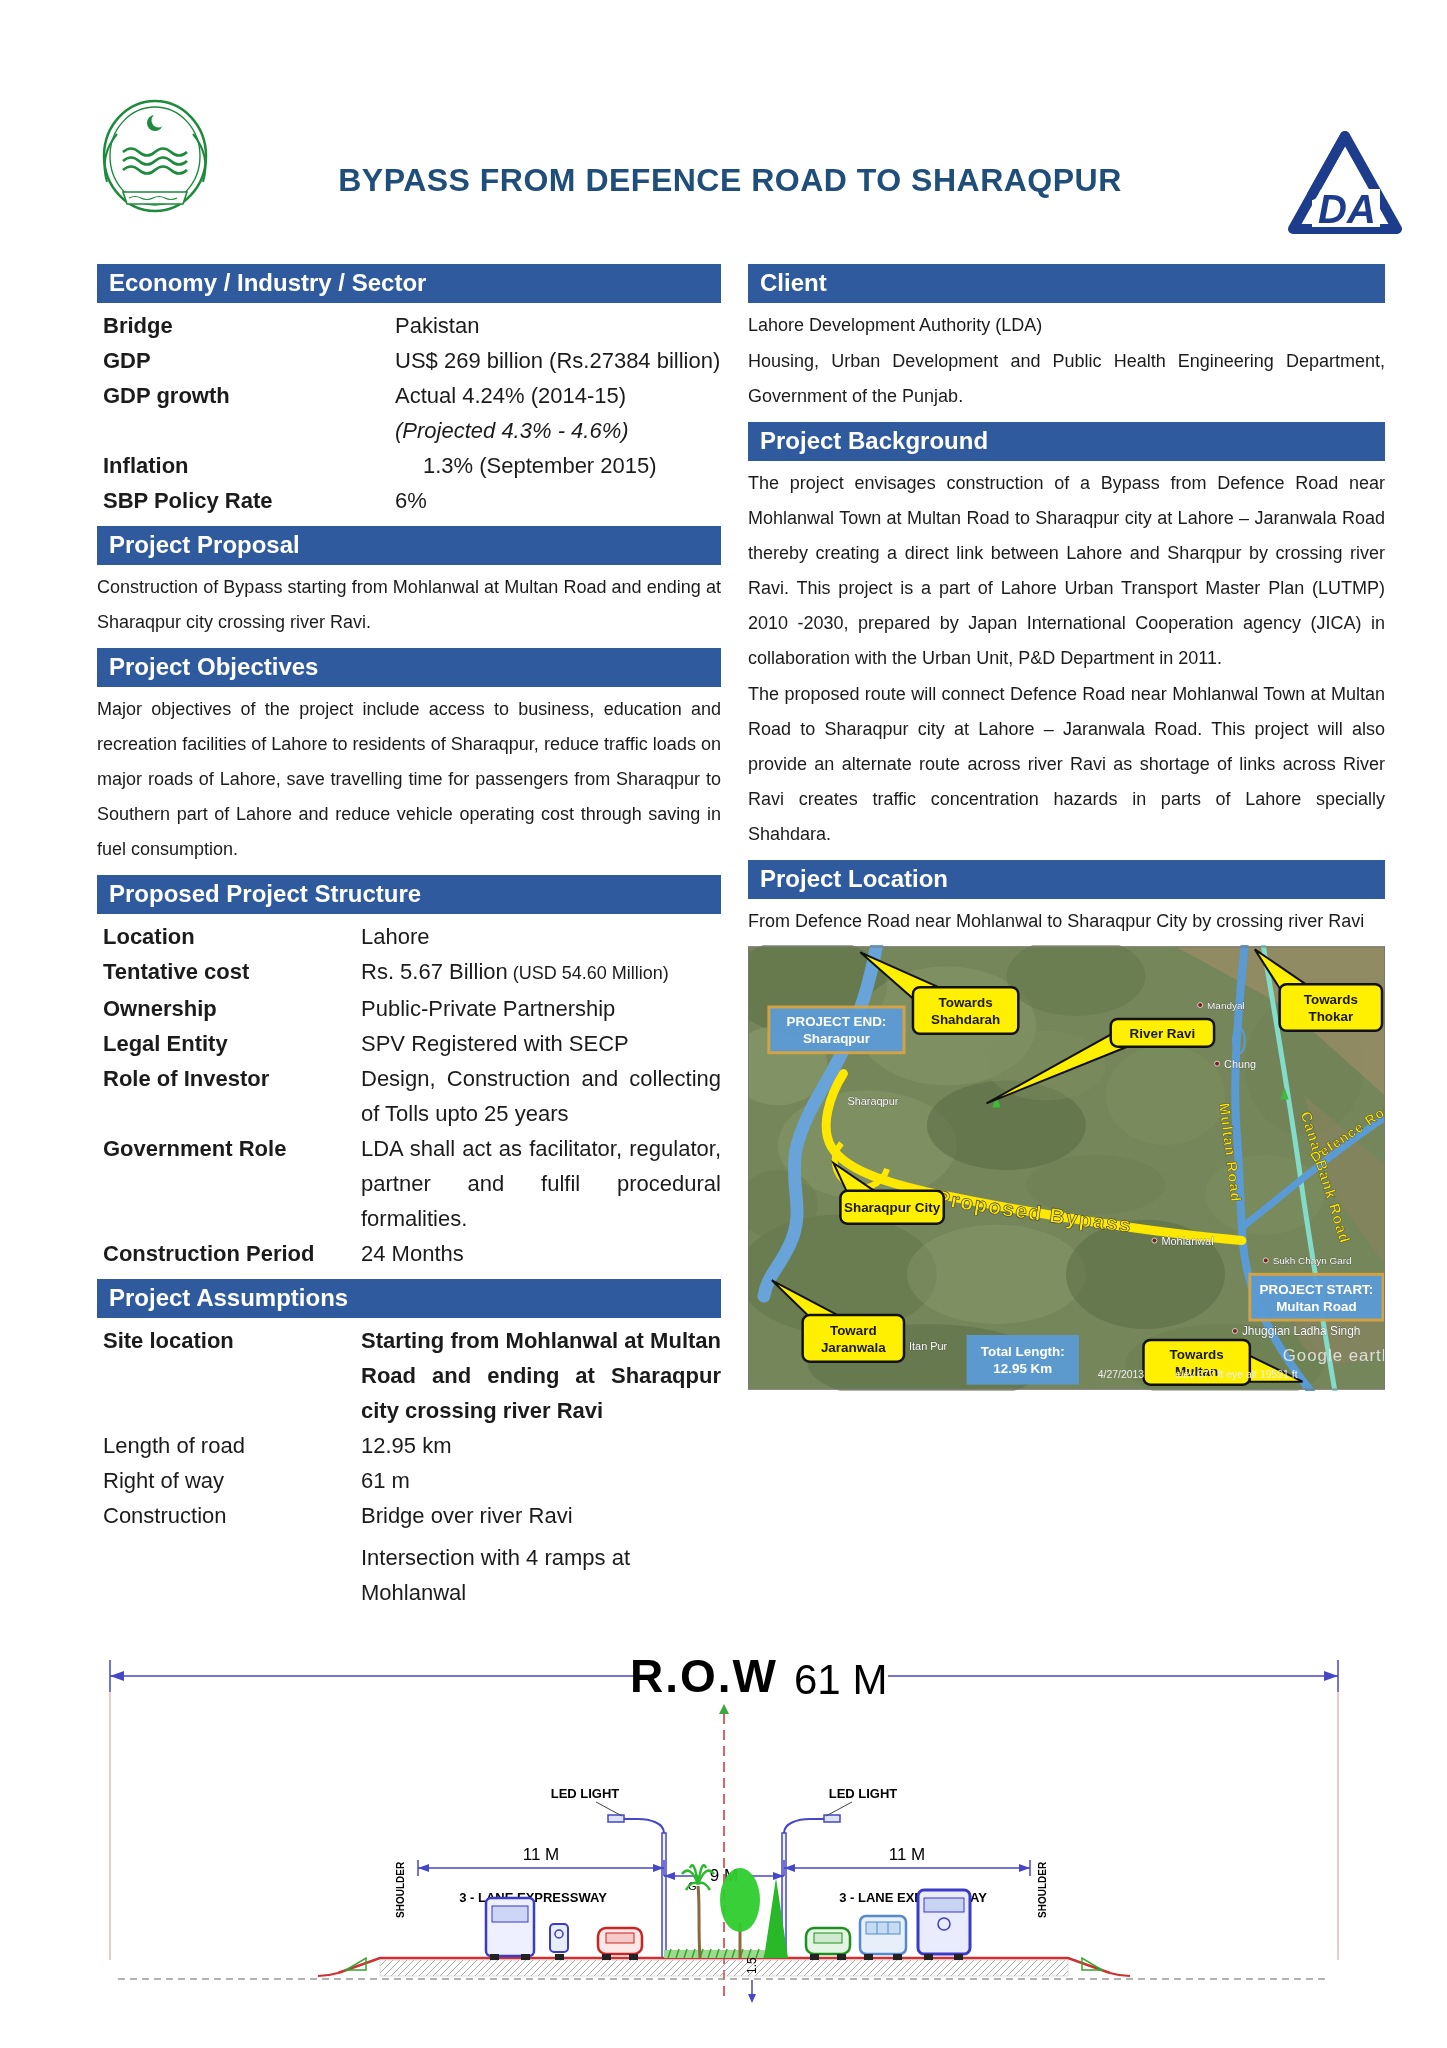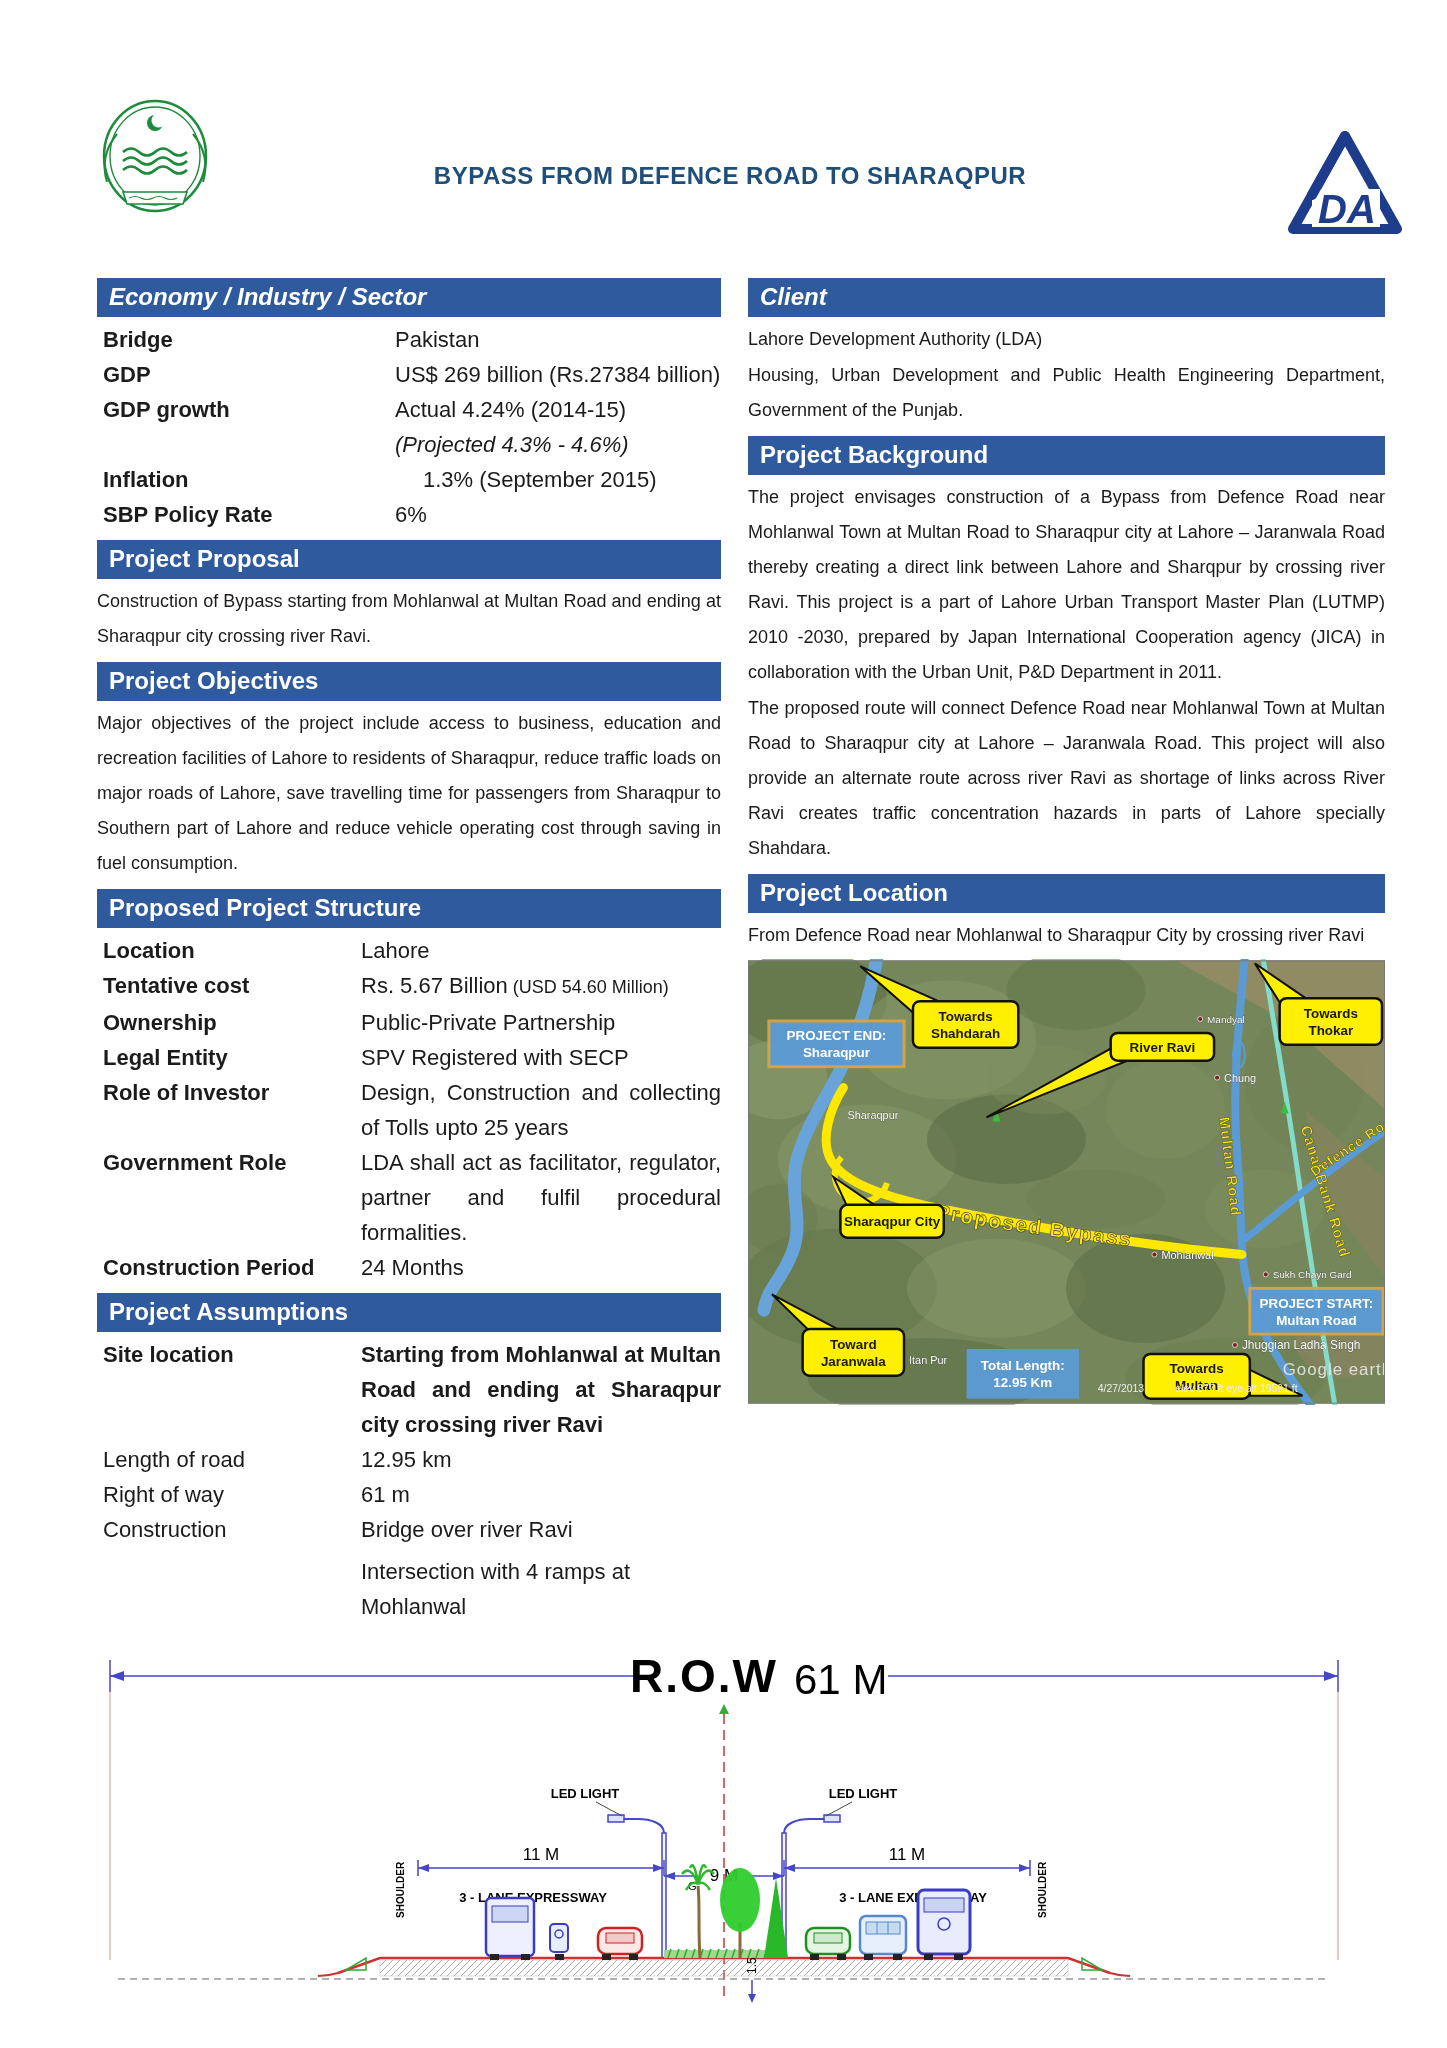--- a/index.html
+++ b/index.html
@@ -2,28 +2,28 @@
 <html><head>
 <meta charset="utf-8">
 <style>
   html,body{margin:0;padding:0;background:#888;}
   .page{position:relative;width:1447px;height:2048px;background:#ffffff;margin:0 auto;
         font-family:"Liberation Sans",sans-serif;color:#1b1b1b;overflow:hidden;}
   
   .hdr-logo-l{position:absolute;left:95px;top:96px;width:120px;height:124px;}
   .hdr-logo-r{position:absolute;left:1288px;top:129px;width:114px;height:112px;}
   h1.title{position:absolute;left:230px;top:162px;width:1000px;margin:0;text-align:center;
-           font-size:24px;font-weight:700;color:#1e4e79;letter-spacing:.5px;}
+           font-size:32px;font-weight:700;color:#1e4e79;letter-spacing:.5px;}
   
   .col{position:absolute;top:262px;}
   .col-left{left:97px;width:624px;}
   .col-right{left:748px;width:637px;}
   .bar{background:#2f5b9e;color:#fff;font-weight:700;font-size:24px;line-height:31px;
        padding:3px 12px 5px;margin:8px 0 5px;}
-  .col > .bar:first-child{margin-top:16px;font-style:italic;}
+  .col > .bar:first-child{margin-top:2px;}
   .bar.mt{}
   p.body{font-size:18px;line-height:35px;margin:1px 0 4px;}
   p.just, .val.just{text-align:justify;}
   .rows{padding-left:6px;}
   .row{display:grid;font-size:22px;line-height:35px;}
   .lbl.b{font-weight:700;}
   .ital{font-style:italic;}
   .small{font-size:18px;}
   .v2{margin-top:7px;}
   

